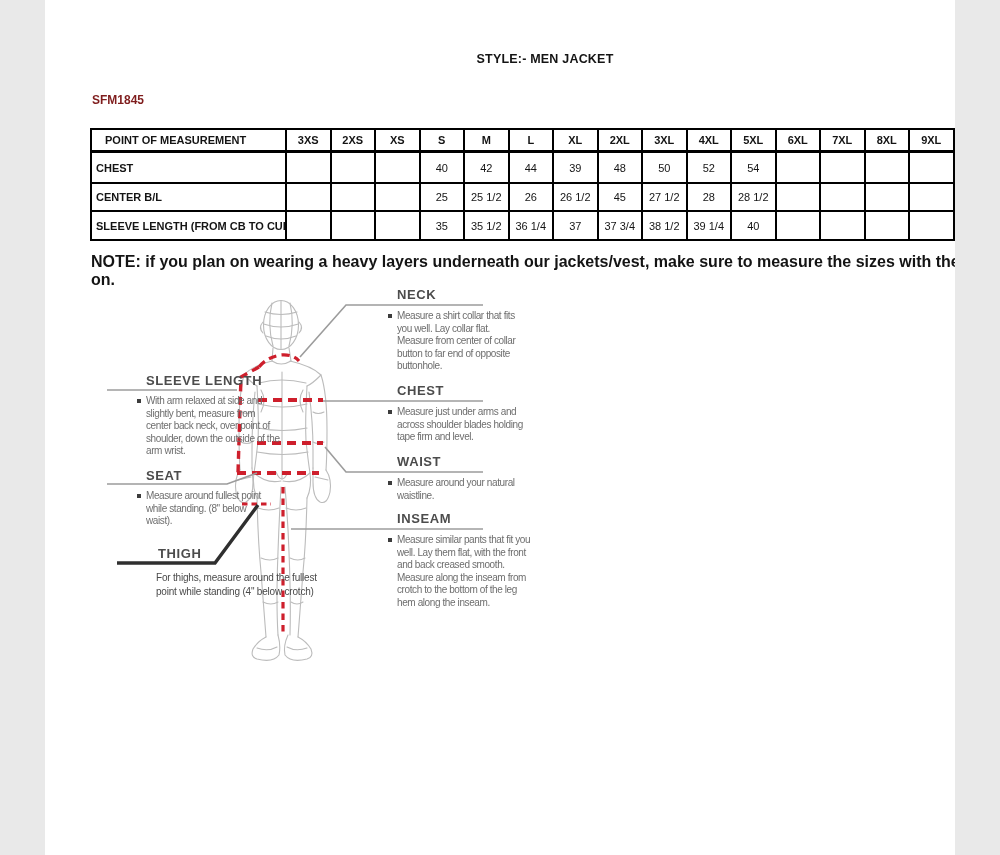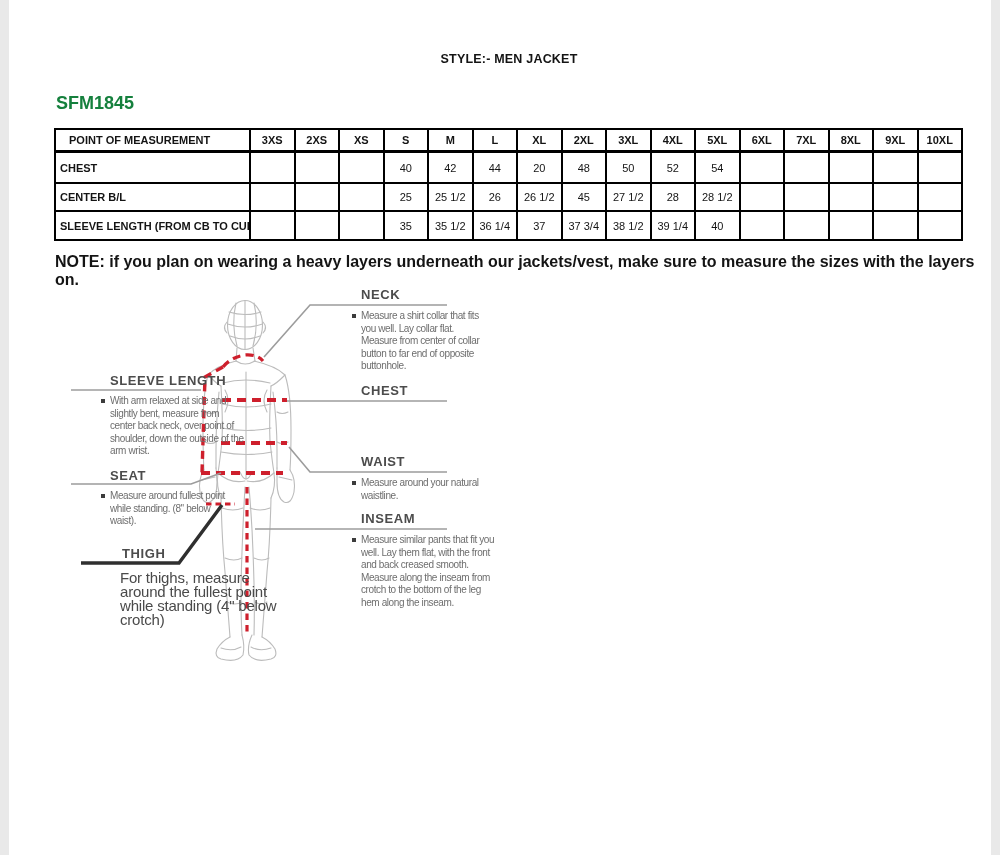--- a/index.html
+++ b/index.html
@@ -1,28 +1,28 @@
 <!DOCTYPE html>
 <html><head>
 <meta charset="utf-8">
 <style>
   html,body{margin:0;padding:0;background:#e9e9e9;}
   .page{
-    position:relative;width:982px;height:855px;background:#ffffff;
+    position:relative;width:910px;height:855px;background:#ffffff;
     font-family:"Liberation Sans","DejaVu Sans",sans-serif;color:#111;
     margin:0 auto;overflow:hidden;
   }
   
   .doc-title{
     position:absolute;top:52px;left:0;width:1000px;text-align:center;
     font-size:12.5px;font-weight:bold;letter-spacing:.2px;color:#141414;
   }
   .style-code{
     position:absolute;top:93px;left:47px;
-    font-size:18px;font-weight:bold;color:#15803d;
+    font-size:12px;font-weight:bold;color:#7f1d1d;
   }
   
   .size-table-wrap{position:absolute;top:128px;left:45px;width:908px;}
   table.size-table{
     border-collapse:collapse;table-layout:fixed;width:908px;
     font-size:11px;color:#141414;
   }
   table.size-table th,table.size-table td{
     border:2px solid #000;padding:0 2px;overflow:hidden;white-space:nowrap;
   }
@@ -45,21 +45,21 @@
     font-size:13px;font-weight:700;letter-spacing:.6px;color:#4c4c4c;
   }
   .diag-desc{
     display:flex;gap:5px;font-size:10px;letter-spacing:-.4px;
     line-height:12.5px;color:#6e6e6e;
   }
   .diag-desc .bullet{
     flex:0 0 auto;width:4px;height:4px;background:#3c3c3c;margin-top:4px;
   }
   .thigh-desc{
-    font-size:15px;letter-spacing:-.2px;line-height:14px;color:#4a4a4a;
+    font-size:10px;letter-spacing:-.2px;line-height:14px;color:#4a4a4a;
   }
 </style>
 </head>
 <body>
 
 <div class="page">
 
   <div class="doc-title">STYLE:- MEN JACKET</div>
   <div class="style-code">SFM1845</div>
 
@@ -107,21 +107,21 @@
         </thead>
       <tbody id="size-body">
           <tr>
             <td class="row-label">CHEST</td>
             <td></td>
             <td></td>
             <td></td>
             <td>40</td>
             <td>42</td>
             <td>44</td>
-            <td>20</td>
+            <td>39</td>
             <td>48</td>
             <td>50</td>
             <td>52</td>
             <td>54</td>
             <td></td>
             <td></td>
             <td></td>
             <td></td>
             <td></td>
           </tr>
@@ -259,20 +259,24 @@
     <path d="M72,563 H170 L213,505" fill="none" stroke="#2f2f2f" stroke-width="3.4"></path>
   </svg>
 
   <div class="diag-label diag-heading" style="left:313px;top:287px;">NECK</div>
   <div class="diag-label diag-desc" style="left:304px;top:310px;width:136px;">
     <span class="bullet"></span>
     <span>Measure a shirt collar that fits you well. Lay collar flat. Measure from center of collar button to far end of opposite buttonhole.</span>
   </div>
 
   <div class="diag-label diag-heading" style="left:313px;top:383px;">CHEST</div>
+  <div class="diag-label diag-desc" style="left:304px;top:406px;width:140px;">
+    <span class="bullet"></span>
+    <span>Measure just under arms and across shoulder blades holding tape firm and level.</span>
+  </div>
 
   <div class="diag-label diag-heading" style="left:313px;top:454px;">WAIST</div>
   <div class="diag-label diag-desc" style="left:304px;top:477px;width:140px;">
     <span class="bullet"></span>
     <span>Measure around your natural waistline.</span>
   </div>
 
   <div class="diag-label diag-heading" style="left:313px;top:511px;">INSEAM</div>
   <div class="diag-label diag-desc" style="left:304px;top:534px;width:144px;">
     <span class="bullet"></span>

